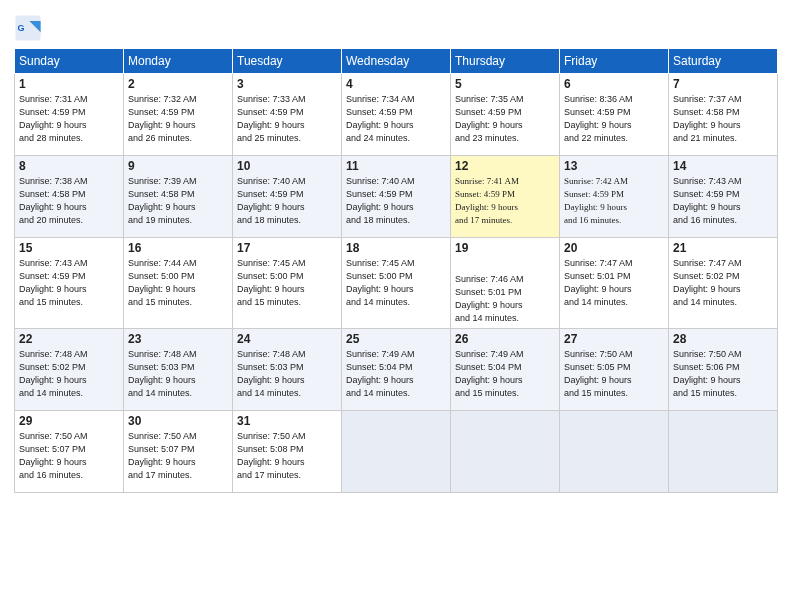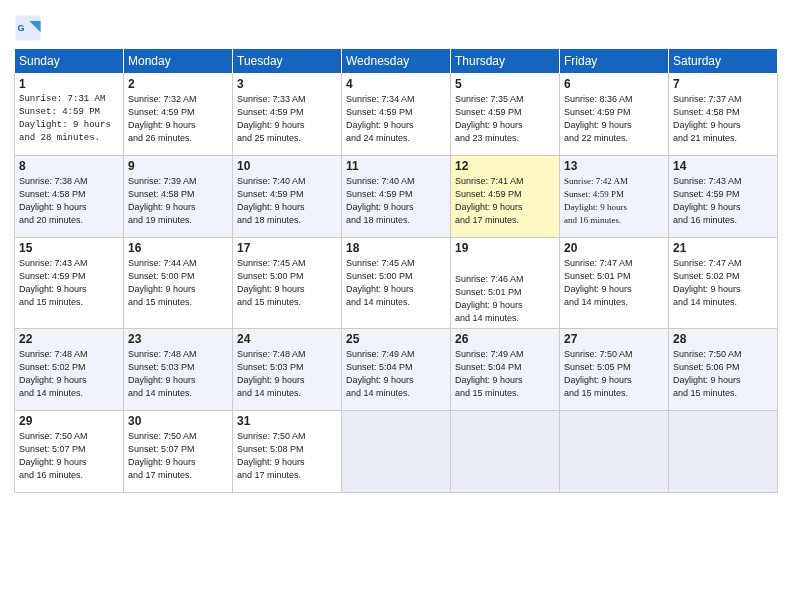--- a/index.html
+++ b/index.html
@@ -129,21 +129,21 @@
           <th>Wednesday</th>
           <th>Thursday</th>
           <th>Friday</th>
           <th>Saturday</th>
         </tr>
     </thead>
     <tbody id="calendar-body">
     <tr>
           <td>
             <span class="day-num">1</span>
-            <div class="day-info" style="white-space: pre-line; font-family: Liberation Mono, monospace;">Sunrise: 7:31 AM
+            <div class="day-info" style="white-space: pre-line;">Sunrise: 7:31 AM
 Sunset: 4:59 PM
 Daylight: 9 hours
 and 28 minutes.</div>
           </td>
           <td>
             <span class="day-num">2</span>
             <div class="day-info" style="white-space: pre-line;">Sunrise: 7:32 AM
 Sunset: 4:59 PM
 Daylight: 9 hours
 and 26 minutes.</div>
@@ -208,21 +208,21 @@
           </td>
           <td style="background: rgb(240, 244, 250);">
             <span class="day-num">11</span>
             <div class="day-info" style="white-space: pre-line;">Sunrise: 7:40 AM
 Sunset: 4:59 PM
 Daylight: 9 hours
 and 18 minutes.</div>
           </td>
           <td style="background: #fef9c3;">
             <span class="day-num">12</span>
-            <div class="day-info" style="white-space: pre-line;">Sunrise: 7:41 AM
+            <div class="day-info" style="white-space: pre-line; font-family: Liberation Serif, serif;">Sunrise: 7:41 AM
 Sunset: 4:59 PM
 Daylight: 9 hours
 and 17 minutes.</div>
           </td>
           <td style="background: rgb(240, 244, 250);">
             <span class="day-num">13</span>
             <div class="day-info" style="white-space: pre-line; font-family: Liberation Serif, serif;">Sunrise: 7:42 AM
 Sunset: 4:59 PM
 Daylight: 9 hours
 and 16 minutes.</div>

